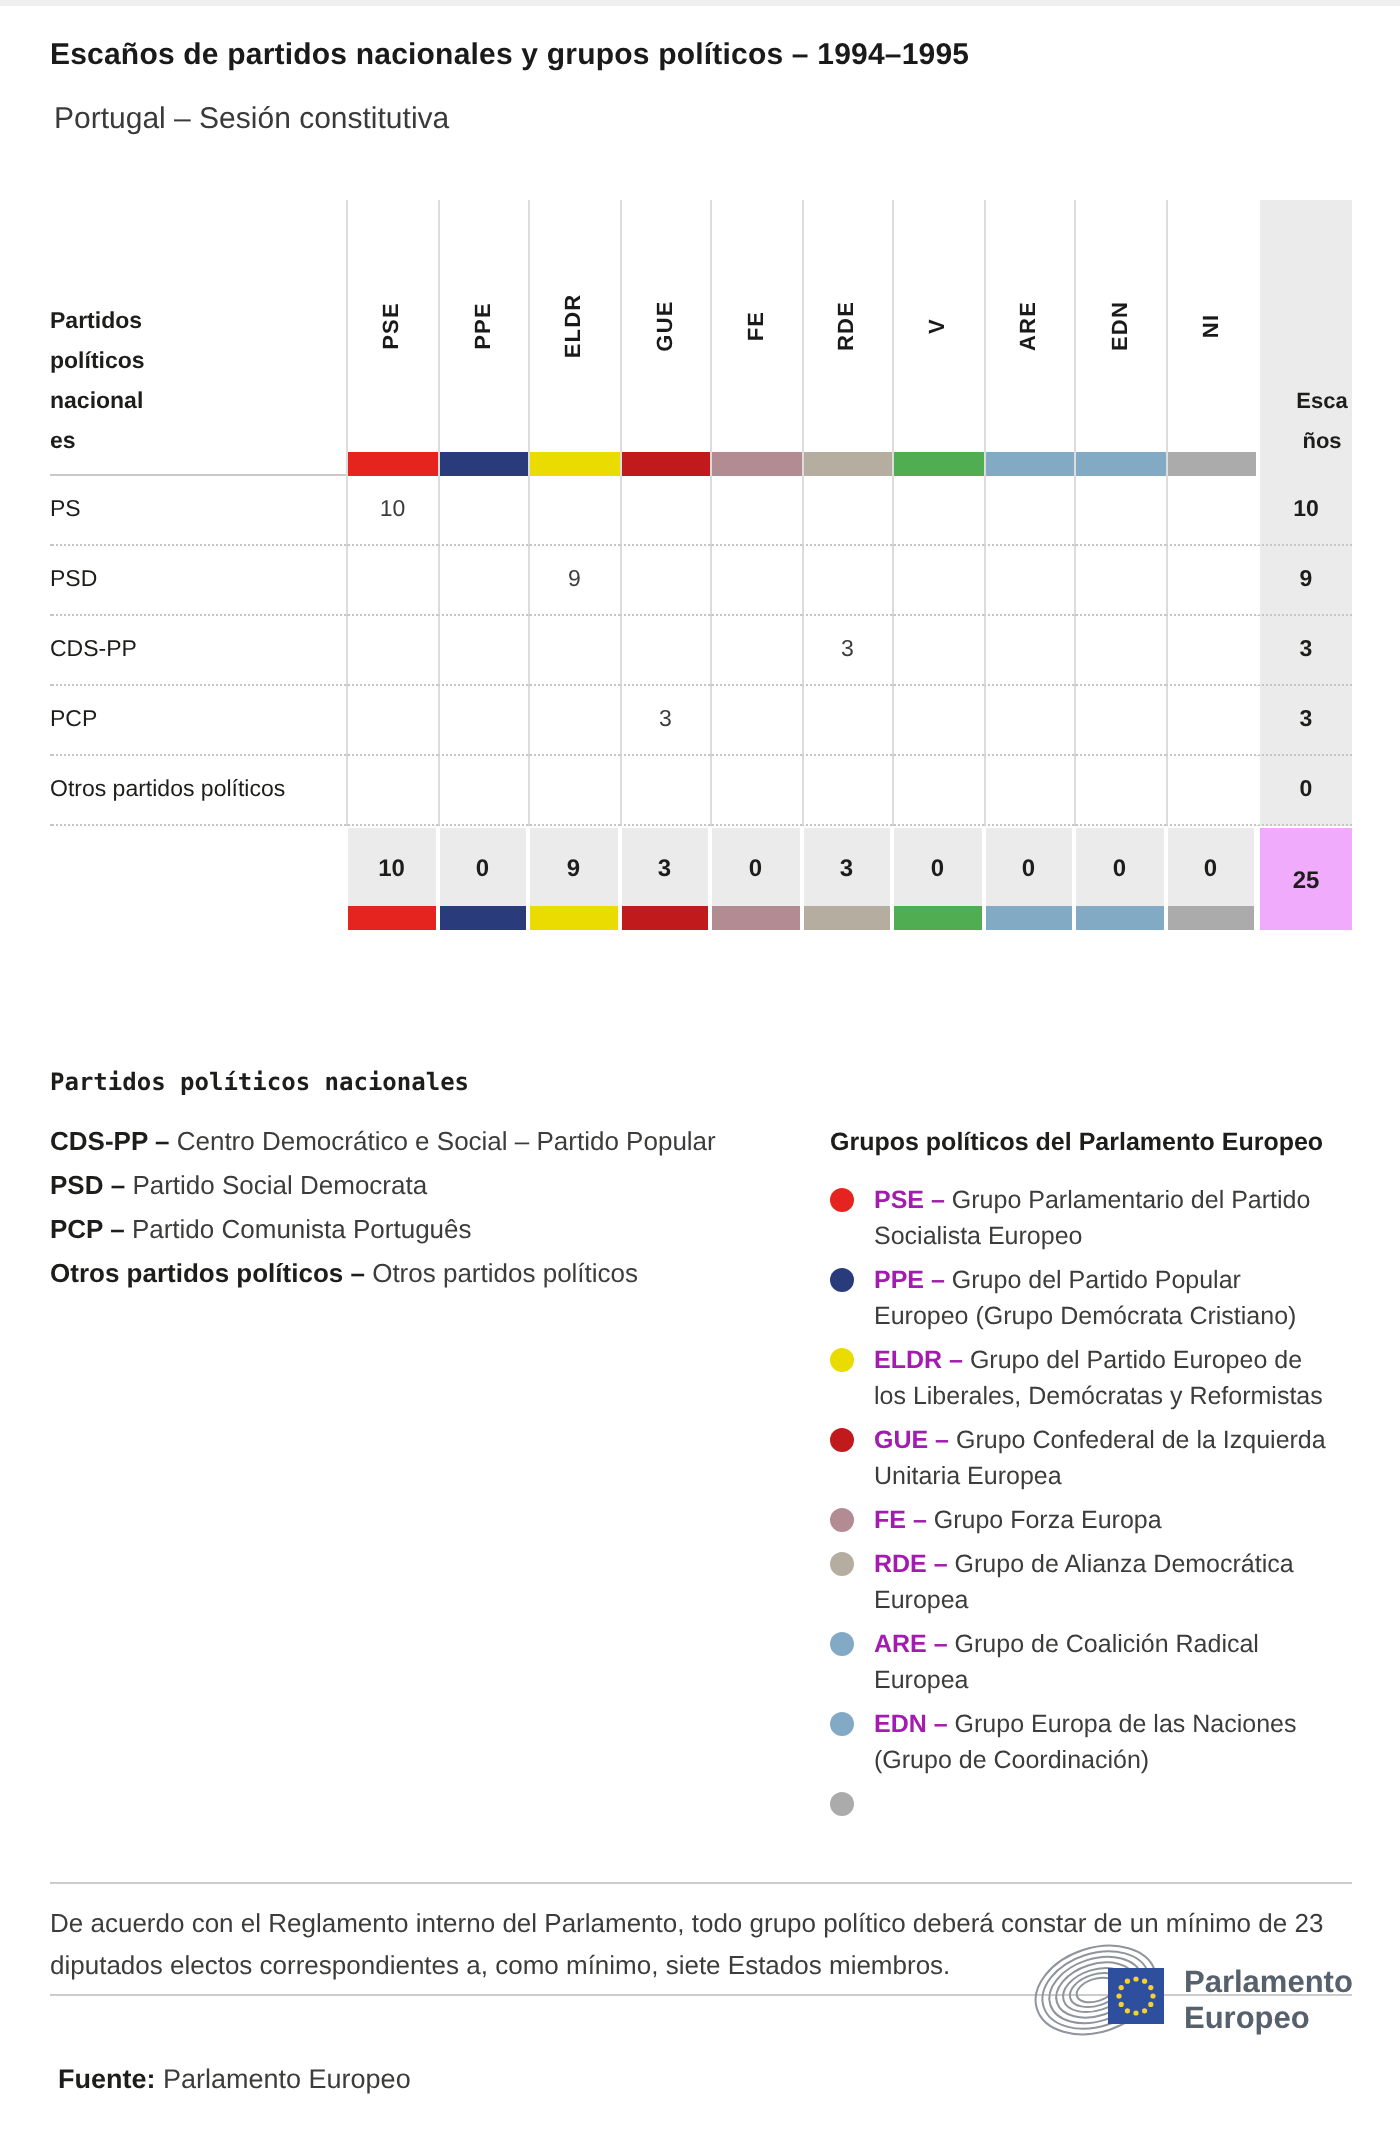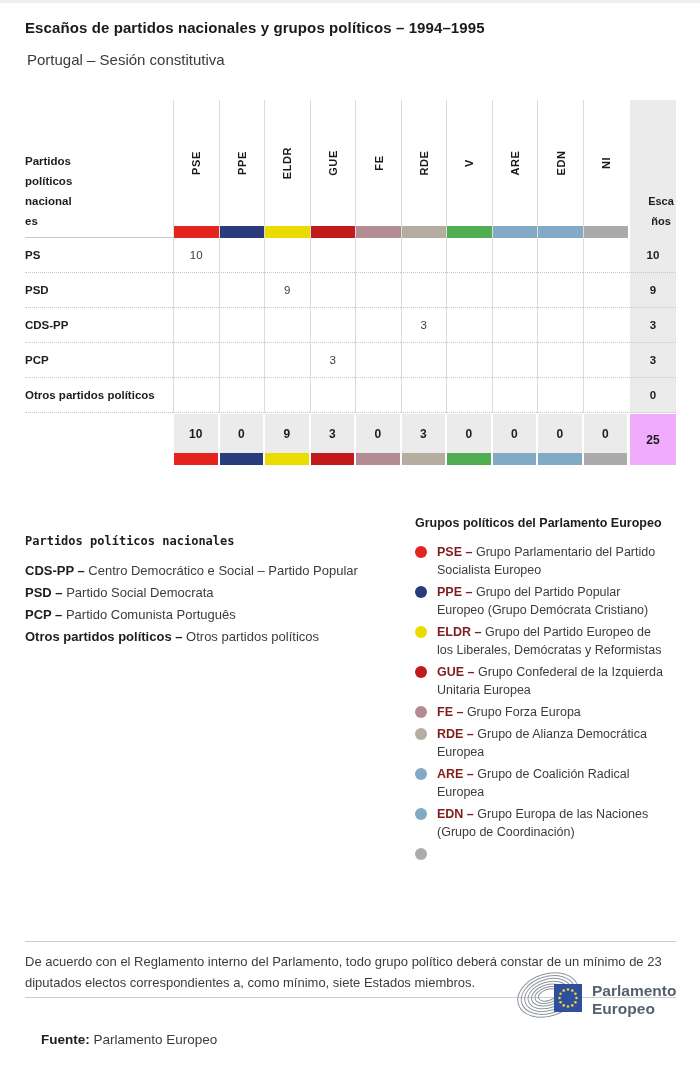--- a/index.html
+++ b/index.html
@@ -19,45 +19,45 @@
   .cell{box-sizing:border-box;}
   .v{border-left:1px solid #dcdcdc;}
   .h-label{display:flex;align-items:flex-end;padding:0 0 6px 0;border-bottom:1px solid #c9c9c9;}
   .h-label span{display:block;width:49px;font-weight:bold;font-size:11.5px;line-height:20px;overflow-wrap:anywhere;hyphens:none;}
   .h-group{display:flex;flex-direction:column;position:relative;}
   .rot-wrap{flex:1;display:flex;align-items:center;justify-content:center;}
   .rot{transform:rotate(-90deg);white-space:nowrap;font-weight:bold;font-size:11px;letter-spacing:.6px;color:#1a1a1a;}
   .bar{height:12px;width:100%;}
   .h-seats{background:#ebebeb;border-left:2px solid #ffffff;display:flex;align-items:flex-end;justify-content:center;padding-bottom:7px;}
   .h-seats span{display:block;width:44px;text-align:center;font-weight:bold;font-size:11px;line-height:20px;word-break:break-all;padding-left:16px;}
-  .c-label{display:flex;align-items:center;font-weight:bold;font-size:11.5px;border-bottom:1px dotted #c6c6c6;}
+  .c-label{display:flex;align-items:center;font-weight:normal;font-size:11.5px;border-bottom:1px dotted #c6c6c6;}
   .c-val{display:flex;align-items:center;justify-content:center;font-size:11.5px;color:#3c3c3b;border-bottom:1px dotted #c6c6c6;}
   .c-total{background:#ebebeb;border-left:2px solid #ffffff;display:flex;align-items:center;justify-content:center;
            font-weight:bold;font-size:11.5px;border-bottom:1px dotted #c6c6c6;}
   .t-val{background:#ebebeb;margin:1px 1px 0 1px;display:flex;align-items:center;justify-content:center;font-weight:bold;font-size:12px;}
   .t-bar{margin:0 1px;}
   .t-total{background:#f0abfc;margin:1px 0 0 2px;display:flex;align-items:center;justify-content:center;font-weight:bold;font-size:12px;}
 
   
   .legend-left{position:absolute;left:25px;top:534px;width:375px;}
   .legend-left h3{margin:0 0 12px 0;font-family:"DejaVu Sans Mono","Liberation Mono",monospace;font-size:12px;font-weight:bold;color:#1d1d1b;}
   .ll-item{font-size:13px;line-height:22px;color:#3c3c3b;}
   .ll-item b{color:#1d1d1b;}
-  .legend-right{position:absolute;left:415px;top:516px;width:262px;}
+  .legend-right{position:absolute;left:415px;top:564px;width:262px;}
   .legend-right h3{margin:0 0 13px 0;font-size:12.5px;font-weight:bold;color:#1d1d1b;}
   .lr-item{display:flex;gap:10px;margin-bottom:4px;}
   .lr-dot{width:12px;height:12px;border-radius:50%;flex:0 0 auto;margin-top:3px;}
   .lr-text{font-size:12.5px;line-height:18px;color:#3c3c3b;width:230px;}
-  .lr-text b{color:#7f1d1d;}
+  .lr-text b{color:#a21caf;}
 
   
   .rule{position:absolute;left:25px;width:651px;border-top:1px solid #cccccc;height:0;}
   .rule1{top:941px;} .rule2{top:997px;}
   .note{position:absolute;left:25px;top:951px;width:642px;font-size:13px;line-height:21px;color:#3c3c3b;}
-  .fuente{position:absolute;left:41px;top:1032px;font-size:13.5px;color:#3c3c3b;}
+  .fuente{position:absolute;left:29px;top:1032px;font-size:13.5px;color:#3c3c3b;}
   .fuente b{color:#1d1d1b;}
   .logo{position:absolute;left:514px;top:965px;}
 </style>
 </head>
 <body>
 
 <div class="top-edge"></div>
 
 <div class="title">Escaños de partidos nacionales y grupos políticos – 1994–1995</div>
 <div class="subtitle">Portugal – Sesión constitutiva</div>

